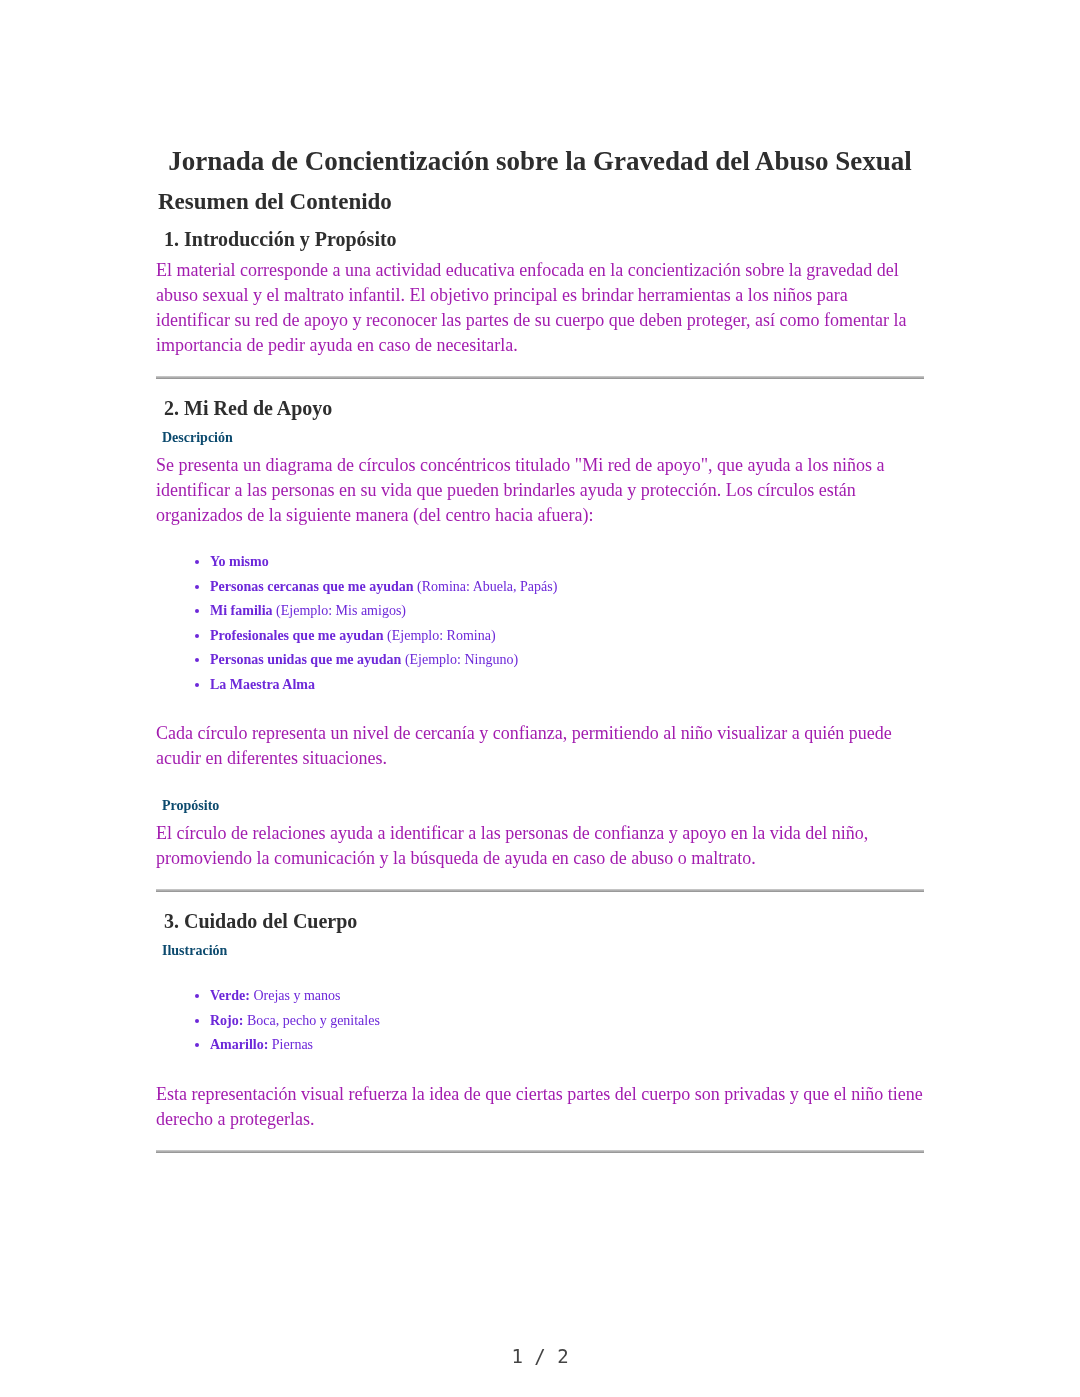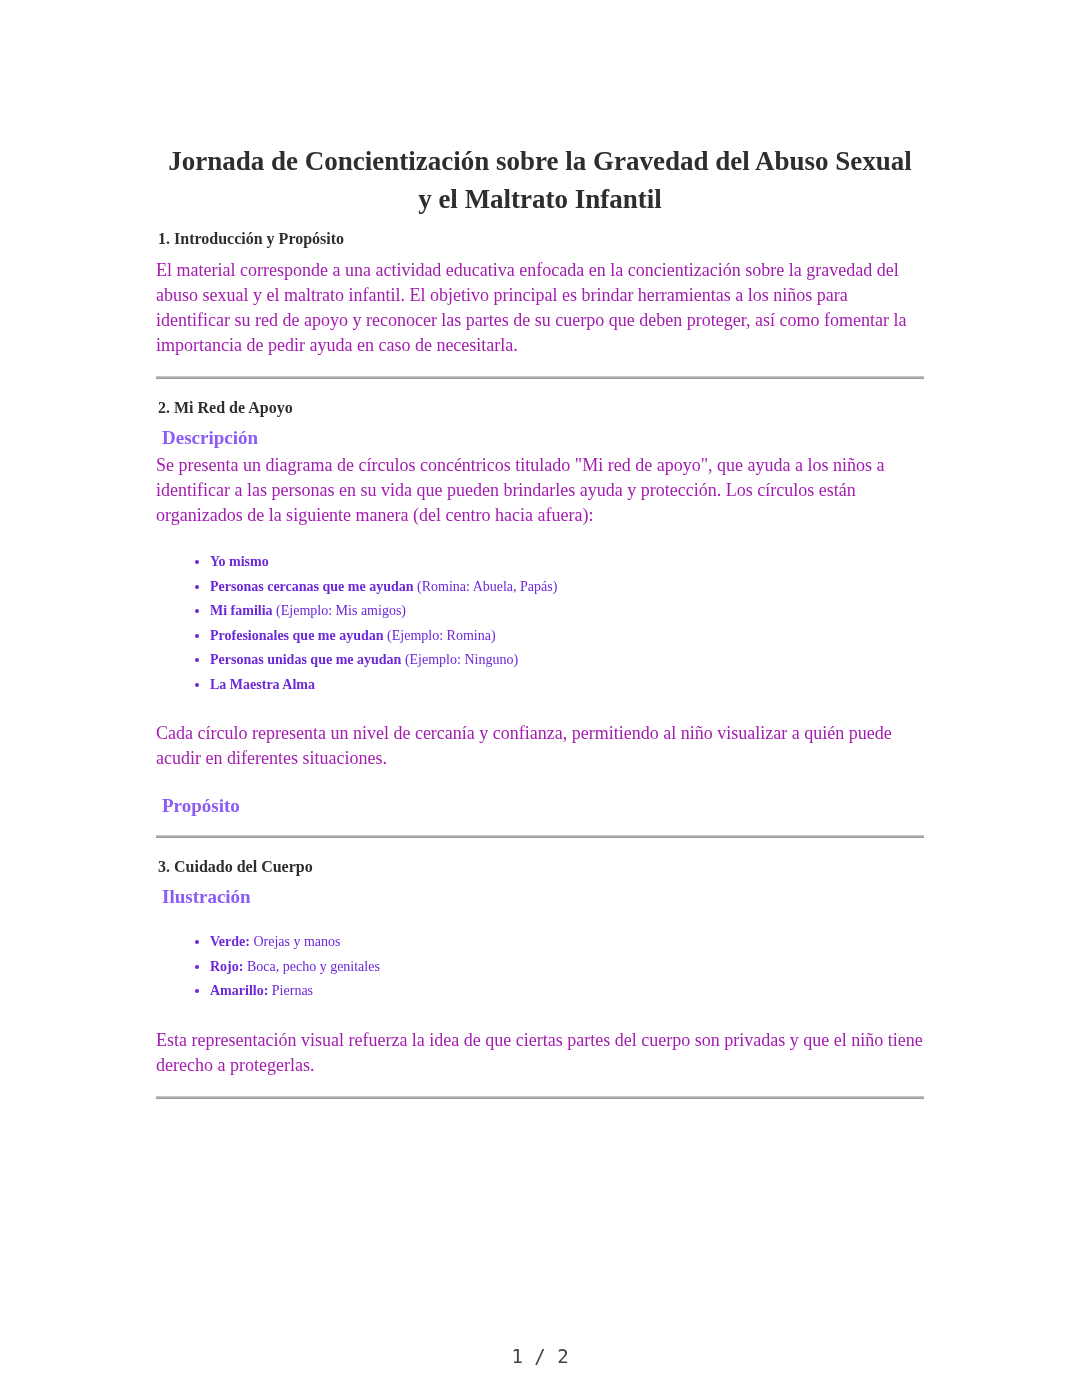--- a/index.html
+++ b/index.html
@@ -34,30 +34,30 @@
     white-space: nowrap;
   }
   h2.summary {
     font-size: 23px;
     font-weight: bold;
     color: #2e2e2e;
     margin: 6px 0 10px 2px;
     line-height: 28px;
   }
   h3.section-heading {
-    font-size: 16px;
+    font-size: 20px;
     font-weight: bold;
     color: #2e2e2e;
-    margin: 4px 0 6px 2px;
+    margin: 4px 0 6px 8px;
     line-height: 26px;
   }
   h4.subheading {
-    font-size: 19px;
+    font-size: 14px;
     font-weight: bold;
-    color: #8b5cf6;
+    color: #0c4a6e;
     margin: 24px 0 4px 6px;
     line-height: 22px;
   }
   h4.subheading.first {
     margin-top: 4px;
   }
   p.body-text {
     font-size: 18px;
     line-height: 25px;
     margin: 4px 0 16px 0;
@@ -90,23 +90,23 @@
     color: #444444;
   }
 </style>
 </head>
 <body>
 
 <div class="page">
 
   <h1 class="doc-title">
     <span class="title-line">Jornada de Concientización sobre la Gravedad del Abuso Sexual</span>
-    <span class="title-line">y el Maltrato Infantil</span>
   </h1>
 
+  <h2 class="summary">Resumen del Contenido</h2>
 
   <h3 class="section-heading">1. Introducción y Propósito</h3>
   <p class="body-text">El material corresponde a una actividad educativa enfocada en la concientización sobre la gravedad del abuso sexual y el maltrato infantil. El objetivo principal es brindar herramientas a los niños para identificar su red de apoyo y reconocer las partes de su cuerpo que deben proteger, así como fomentar la importancia de pedir ayuda en caso de necesitarla.</p>
 
   <hr class="rule">
 
   <h3 class="section-heading">2. Mi Red de Apoyo</h3>
   <h4 class="subheading first">Descripción</h4>
   <p class="body-text">Se presenta un diagrama de círculos concéntricos titulado "Mi red de apoyo", que ayuda a los niños a identificar a las personas en su vida que pueden brindarles ayuda y protección. Los círculos están organizados de la siguiente manera (del centro hacia afuera):</p>
 
@@ -115,20 +115,21 @@
     <li><span class="b">Personas cercanas que me ayudan</span><span> (Romina: Abuela, Papás)</span></li>
     <li><span class="b">Mi familia</span><span> (Ejemplo: Mis amigos)</span></li>
     <li><span class="b">Profesionales que me ayudan</span><span> (Ejemplo: Romina)</span></li>
     <li><span class="b">Personas unidas que me ayudan</span><span> (Ejemplo: Ninguno)</span></li>
     <li><span class="b">La Maestra Alma</span><span></span></li>
   </ul>
 
   <p class="body-text">Cada círculo representa un nivel de cercanía y confianza, permitiendo al niño visualizar a quién puede acudir en diferentes situaciones.</p>
 
   <h4 class="subheading">Propósito</h4>
+  <p class="body-text">El círculo de relaciones ayuda a identificar a las personas de confianza y apoyo en la vida del niño, promoviendo la comunicación y la búsqueda de ayuda en caso de abuso o maltrato.</p>
 
   <hr class="rule">
 
   <h3 class="section-heading">3. Cuidado del Cuerpo</h3>
   <h4 class="subheading first">Ilustración</h4>
 
   <ul class="bullet-list">
     <li><span class="b">Verde:</span><span> Orejas y manos</span></li>
     <li><span class="b">Rojo:</span><span> Boca, pecho y genitales</span></li>
     <li><span class="b">Amarillo:</span><span> Piernas</span></li>

